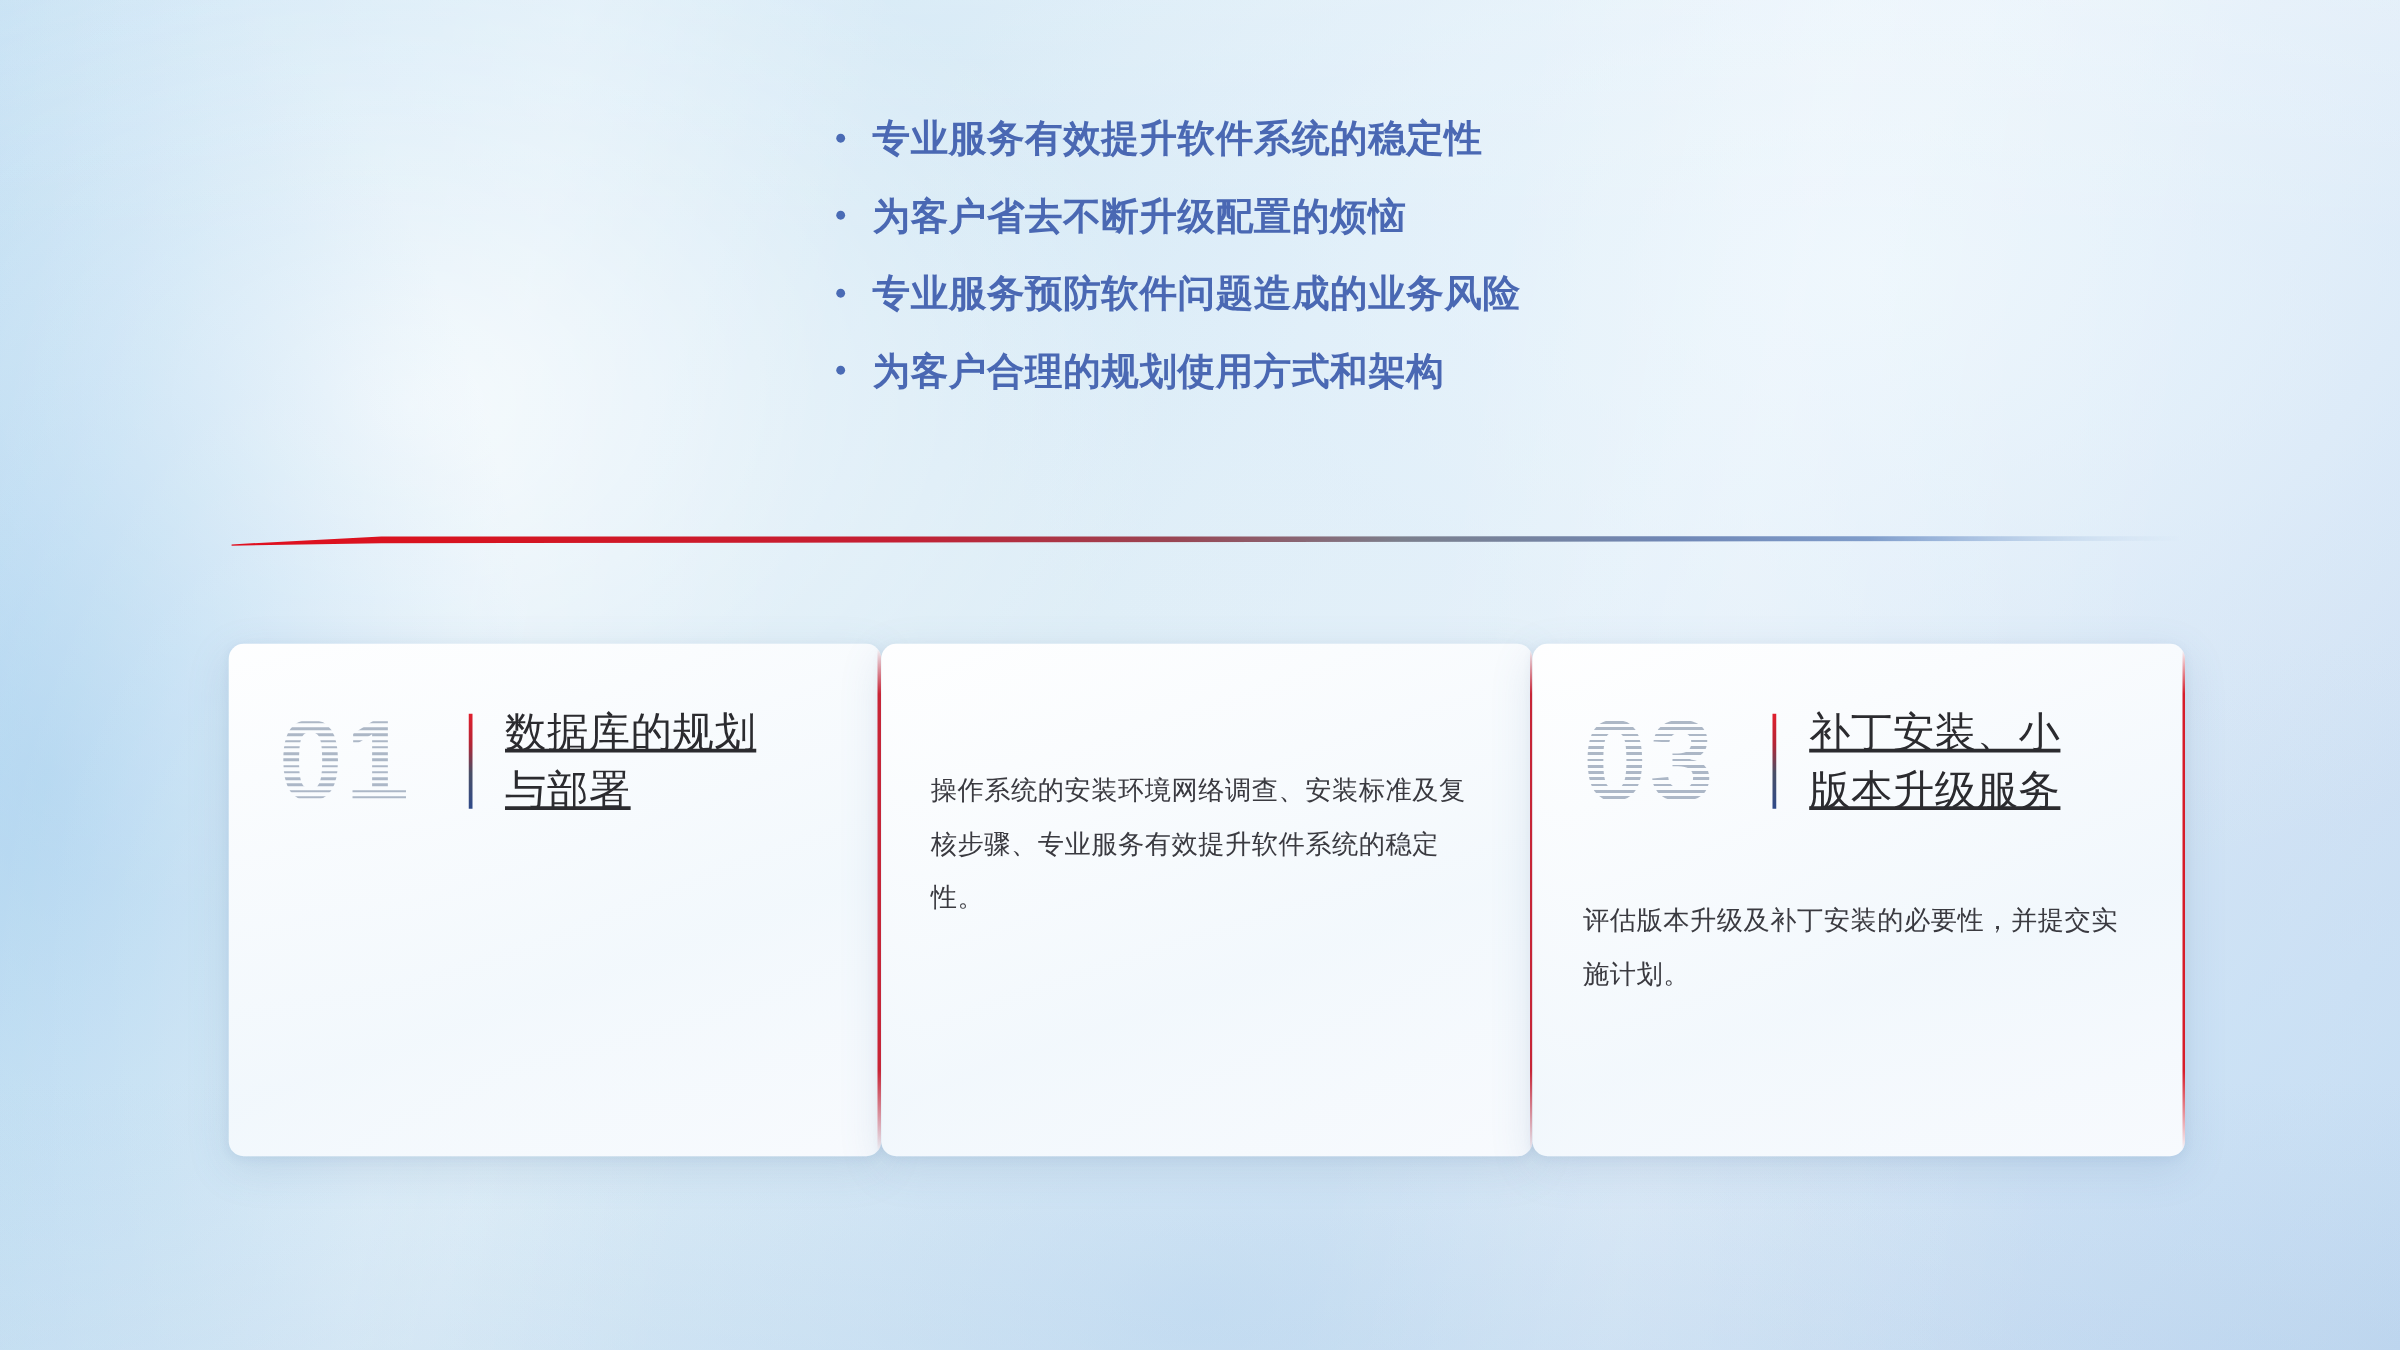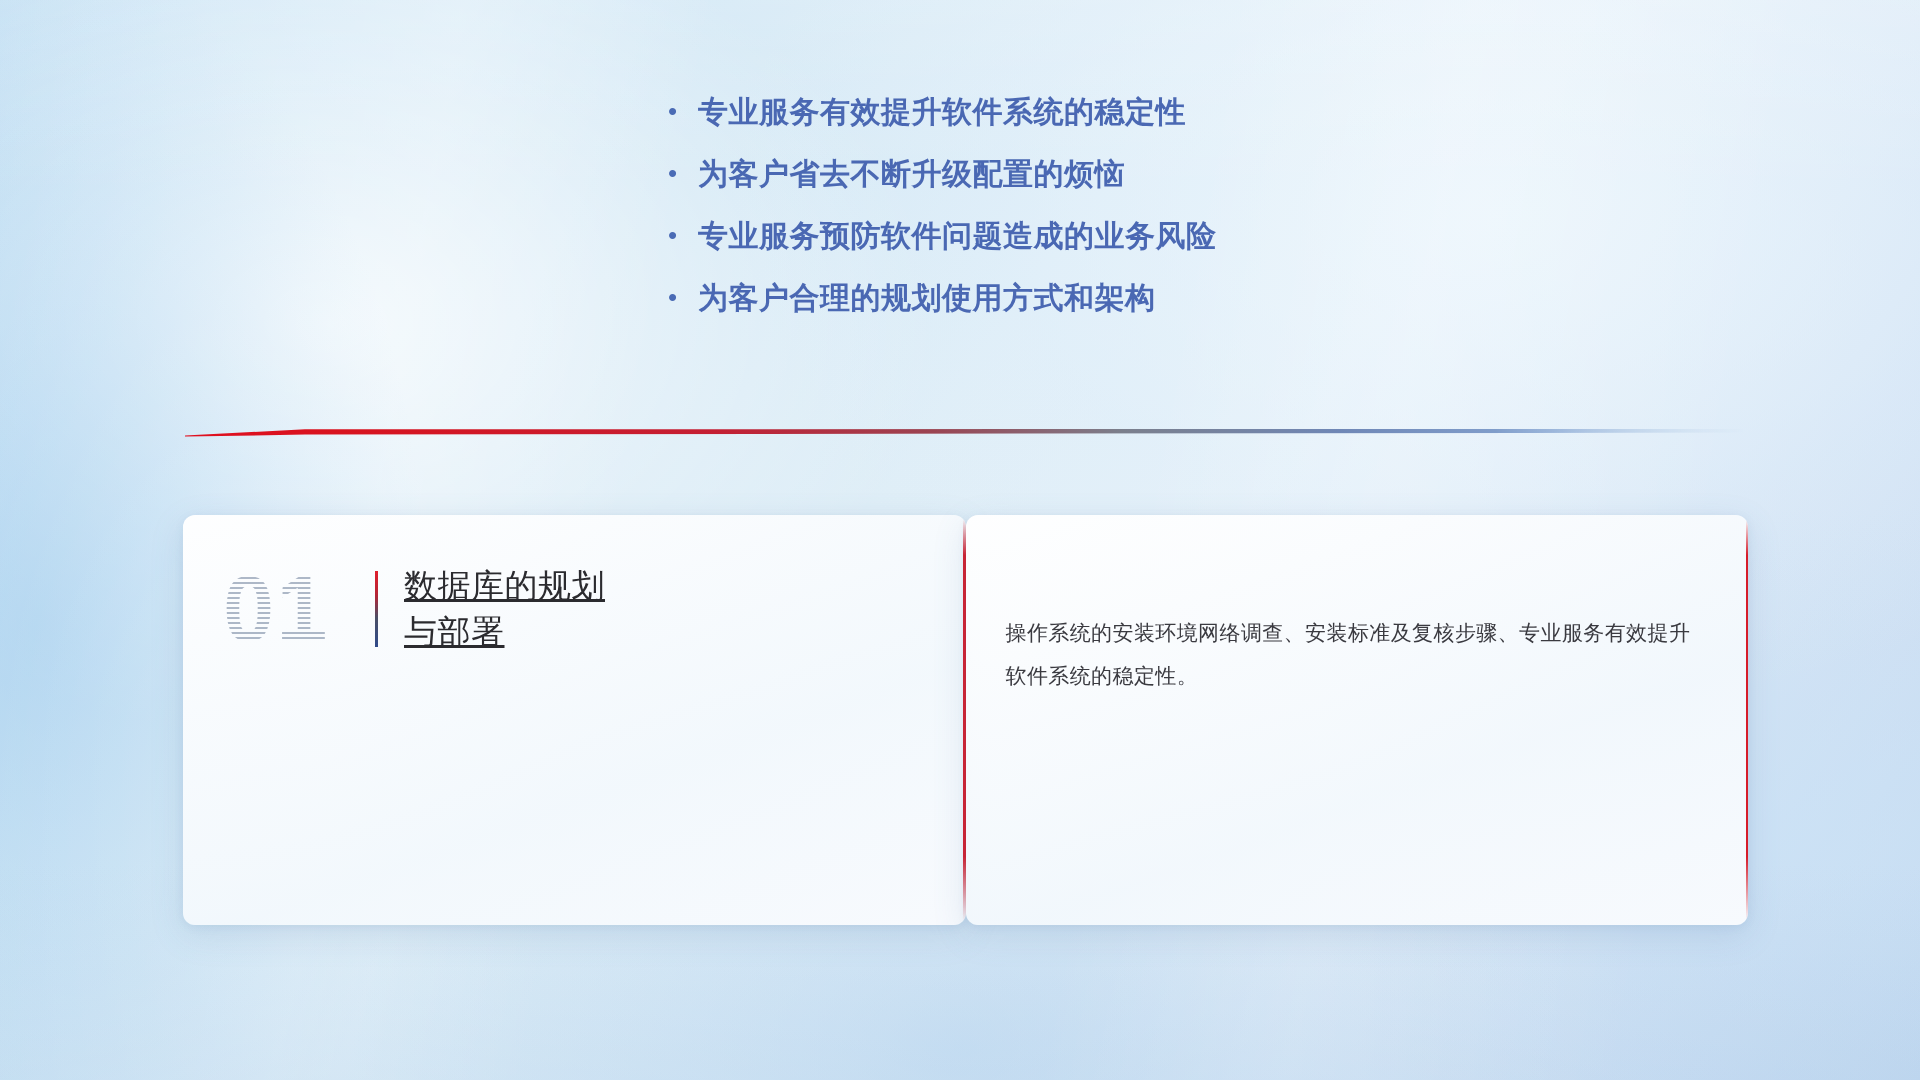--- a/index.html
+++ b/index.html
@@ -230,14 +230,24 @@
       </div>
     </div>
   </div>
 
   <div class="card">
     <div class="card-inner">
       <div class="card-body">操作系统的安装环境网络调查、安装标准及复核步骤、专业服务有效提升软件系统的稳定性。</div>
     </div>
   </div>
 
+  <div class="card">
+    <div class="card-inner">
+      <div class="card-head">
+        <div class="card-num"><span>03</span></div>
+        <div class="card-rule"></div>
+        <div class="card-title">补丁安装、小<br>版本升级服务</div>
+      </div>
+      <div class="card-body">评估版本升级及补丁安装的必要性，并提交实施计划。</div>
+    </div>
+  </div>
 
 </div>
 
 </body></html>

